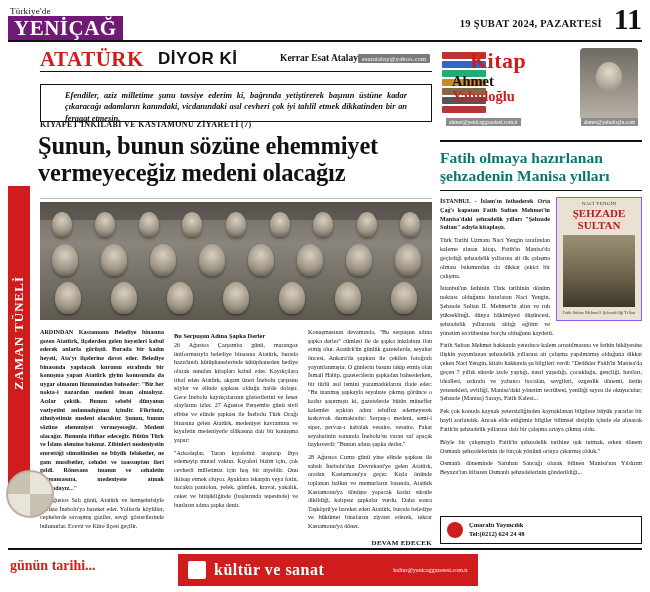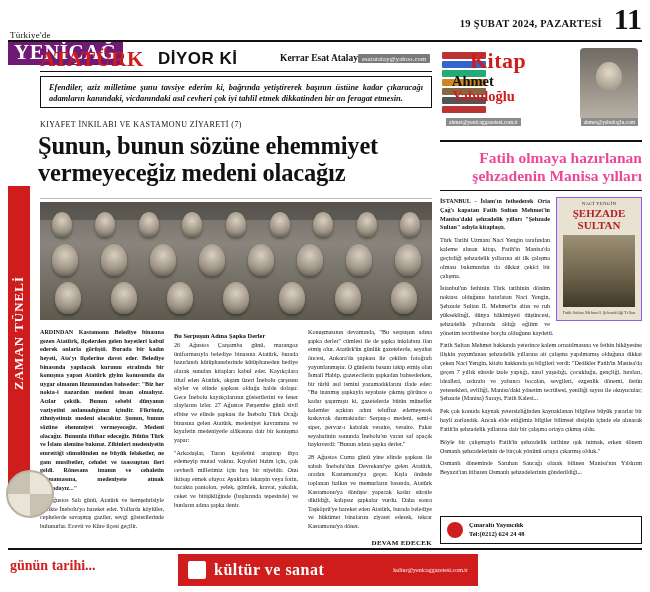--- a/index.html
+++ b/index.html
@@ -9,21 +9,21 @@
     background:#ffffff;
     font-family: "Liberation Serif", serif;
     color:#111;
     position:relative;
     overflow:hidden;
   }
   .page { position:relative; width:650px; height:592px; }
 
   
   .masthead { position:absolute; left:0; top:0; width:650px; height:46px; }
-  .logo-box { position:absolute; left:8px; top:6px; width:118px;margin-top:24px; }
+  .logo-box { position:absolute; left:8px; top:6px; width:118px; }
   .logo-top {
     font-family:"Liberation Serif", serif;
     font-size:9px; color:#111; letter-spacing:.2px; padding-left:2px;
   }
   .logo-main {
     background:#701a75; color:#fff; font-family:"Liberation Serif", serif;
     font-weight:bold; font-size:21px; letter-spacing:.5px;
     padding:1px 6px 2px 6px; display:inline-block; line-height:1.05;
   }
   .masthead-date {
@@ -57,31 +57,31 @@
     font-size:9.5px; font-weight:bold; color:#111;
   }
   .author-mail {
     position:absolute; left:350px; top:8px;
     font-size:6.5px; color:#fff; background:#7a7a7a; padding:1px 4px;
     border-radius:1px; letter-spacing:.2px;
   }
   .rule-kicker { position:absolute; left:32px; top:25px; width:392px; height:1px; background:#111; }
 
   .quote-box {
-    position:absolute; left:32px; top:30px; width:392px; height:32px;
-    border:1px solid #111; padding:5px 8px;
+    position:absolute; left:32px; top:38px; width:392px; height:38px;
+    border:1px solid #111; padding:5px 24px;
   }
   .quote-box p {
     margin:0; font-size:8.4px; line-height:1.35; font-style:italic;
     font-weight:bold; text-align:justify; font-family:"Liberation Serif", serif;
   }
 
   .subkicker {
     position:absolute; left:32px; top:74px;
-    font-size:8px; font-weight:normal; letter-spacing:.4px; color:#111;
+    font-size:8px; font-weight:bold; letter-spacing:.4px; color:#111;
   }
   .headline {
     position:absolute; left:30px; top:86px; width:396px;
     font-size:24.5px; line-height:1.12; font-weight:bold;
     font-family:"Liberation Serif", serif; color:#111; letter-spacing:-.2px;
   }
   .rule-head { position:absolute; left:32px; top:152px; width:392px; height:1px; background:#bbb; }
 
   
   .photo {
@@ -172,21 +172,21 @@
     background:linear-gradient(180deg,#6f6a63 0%, #b9b2a6 100%);
     border-radius:4px;
   }
   .avatar:after{
     content:""; position:absolute; left:16px; top:14px; width:26px; height:30px;
     border-radius:50%; background:radial-gradient(circle at 50% 35%, #e4d9c8, #8e8577);
   }
 
   .kitap-headline {
     margin-top:7px; font-size:15.5px; line-height:1.13; font-weight:bold;
-    font-family:"Liberation Serif", serif; color:#ec4899;text-align:right;
+    font-family:"Liberation Serif", serif; color:#0f766e;
   }
   .kitap-rule { margin-top:6px; width:100%; height:1px; background:#111; }
 
   .kitap-body { position:relative; margin-top:6px; }
   .book-cover {
     float:right; width:86px; height:124px; margin:0 0 5px 6px;
     background:#e9e2d2; border:1px solid #8b5cf6; position:relative; overflow:hidden;
   }
   .bc-top { font-size:5px; text-align:center; margin-top:3px; color:#333; letter-spacing:.2px;}
   .bc-title {

